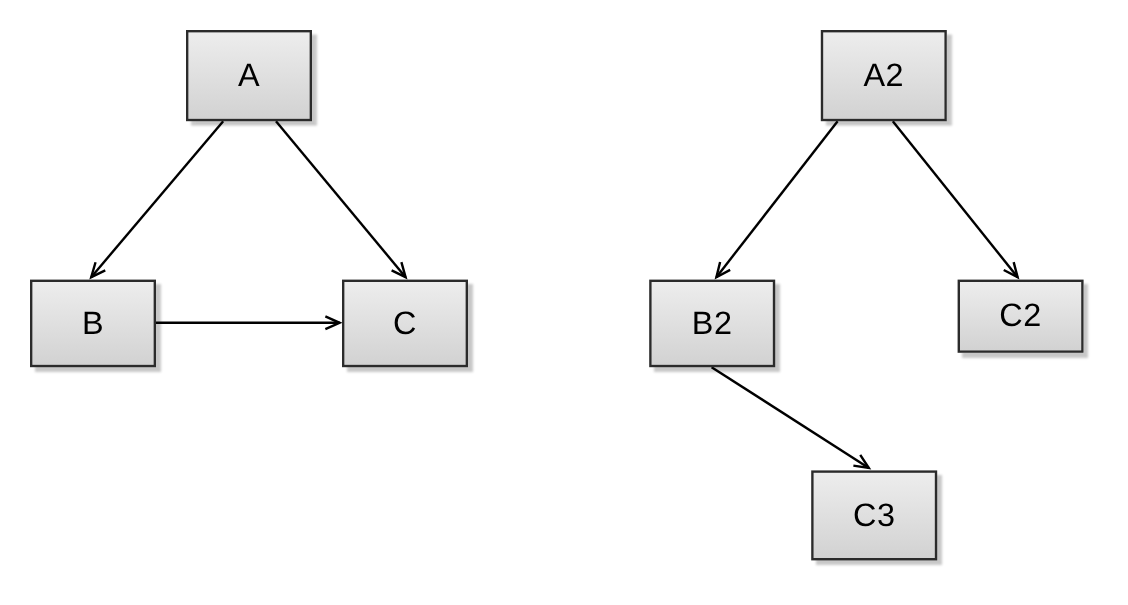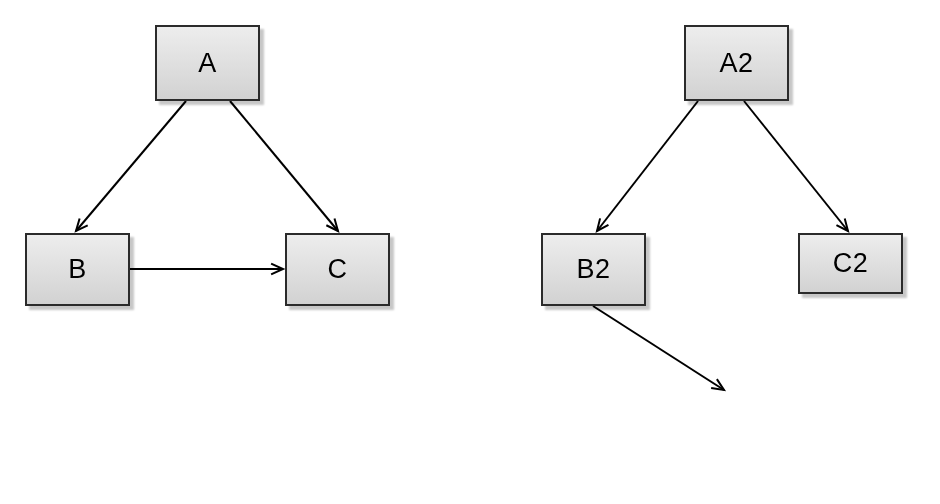--- a/index.html
+++ b/index.html
@@ -89,14 +89,17 @@
   </div>
   <div class="node" style="left: 668px; top: 25px; width: 105px; height: 76px; border-color: rgb(43, 43, 43); background-image: linear-gradient(rgb(237, 237, 237) 0%, rgb(210, 210, 210) 100%); margin-left: 16px;">
     <span class="node-label">A2</span>
   </div>
   <div class="node" style="left: 541px; top: 233px; width: 105px; height: 73px; border-color: rgb(43, 43, 43); background-image: linear-gradient(rgb(237, 237, 237) 0%, rgb(210, 210, 210) 100%); text-align: right;">
     <span class="node-label">B2</span>
   </div>
   <div class="node" style="left: 798px; top: 233px; width: 105px; height: 61px; border-color: rgb(43, 43, 43); background-image: linear-gradient(rgb(237, 237, 237) 0%, rgb(210, 210, 210) 100%);">
     <span class="node-label">C2</span>
   </div>
+  <div class="node" style="left: 676px; top: 392px; width: 105px; height: 75px; border-color: rgb(43, 43, 43); background-image: linear-gradient(rgb(237, 237, 237) 0%, rgb(210, 210, 210) 100%);">
+    <span class="node-label">C3</span>
+  </div>
 
 </div>
 
 </body></html>

